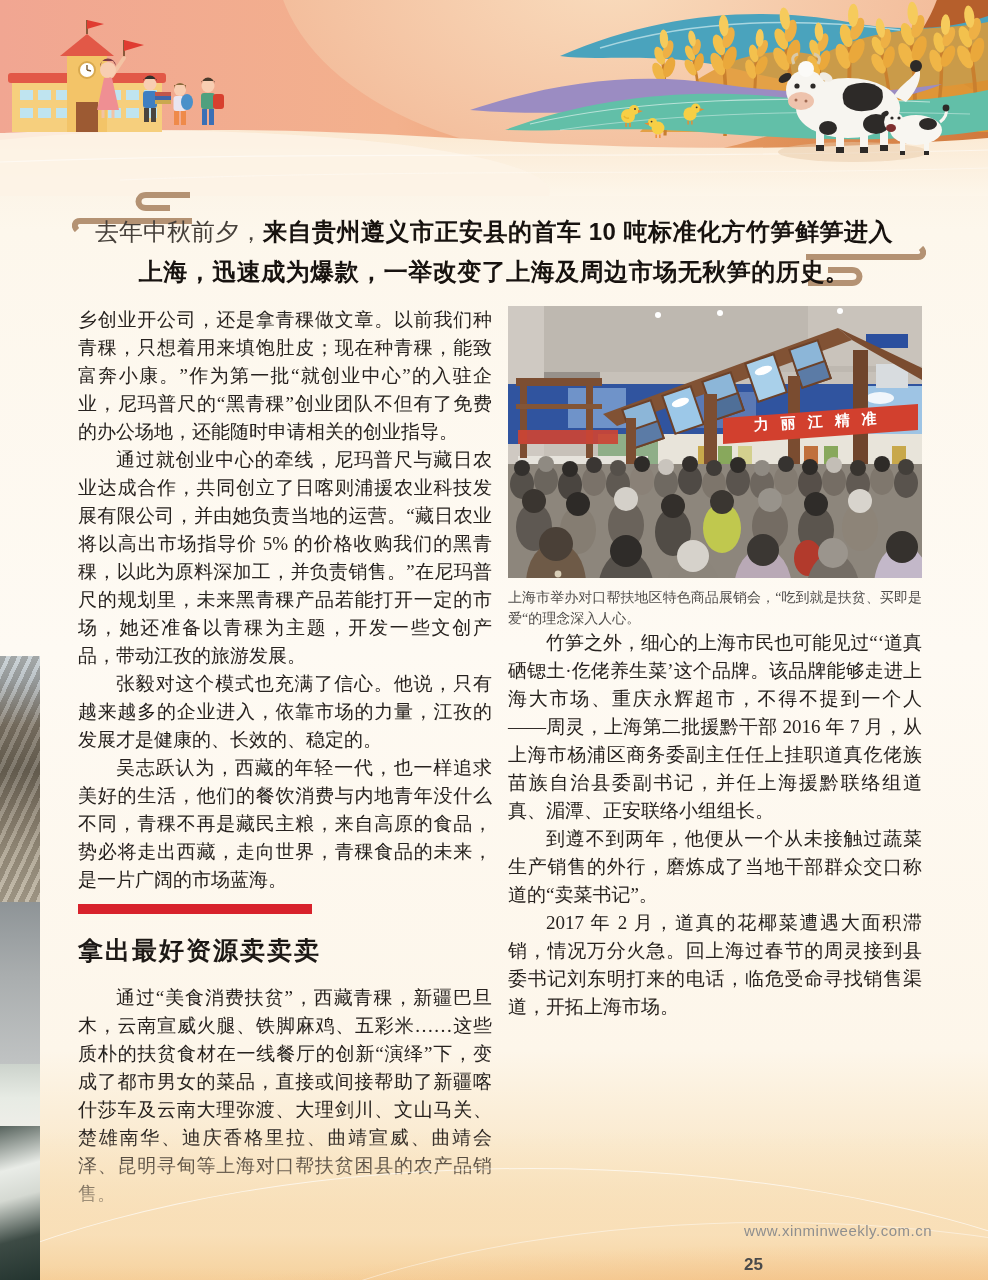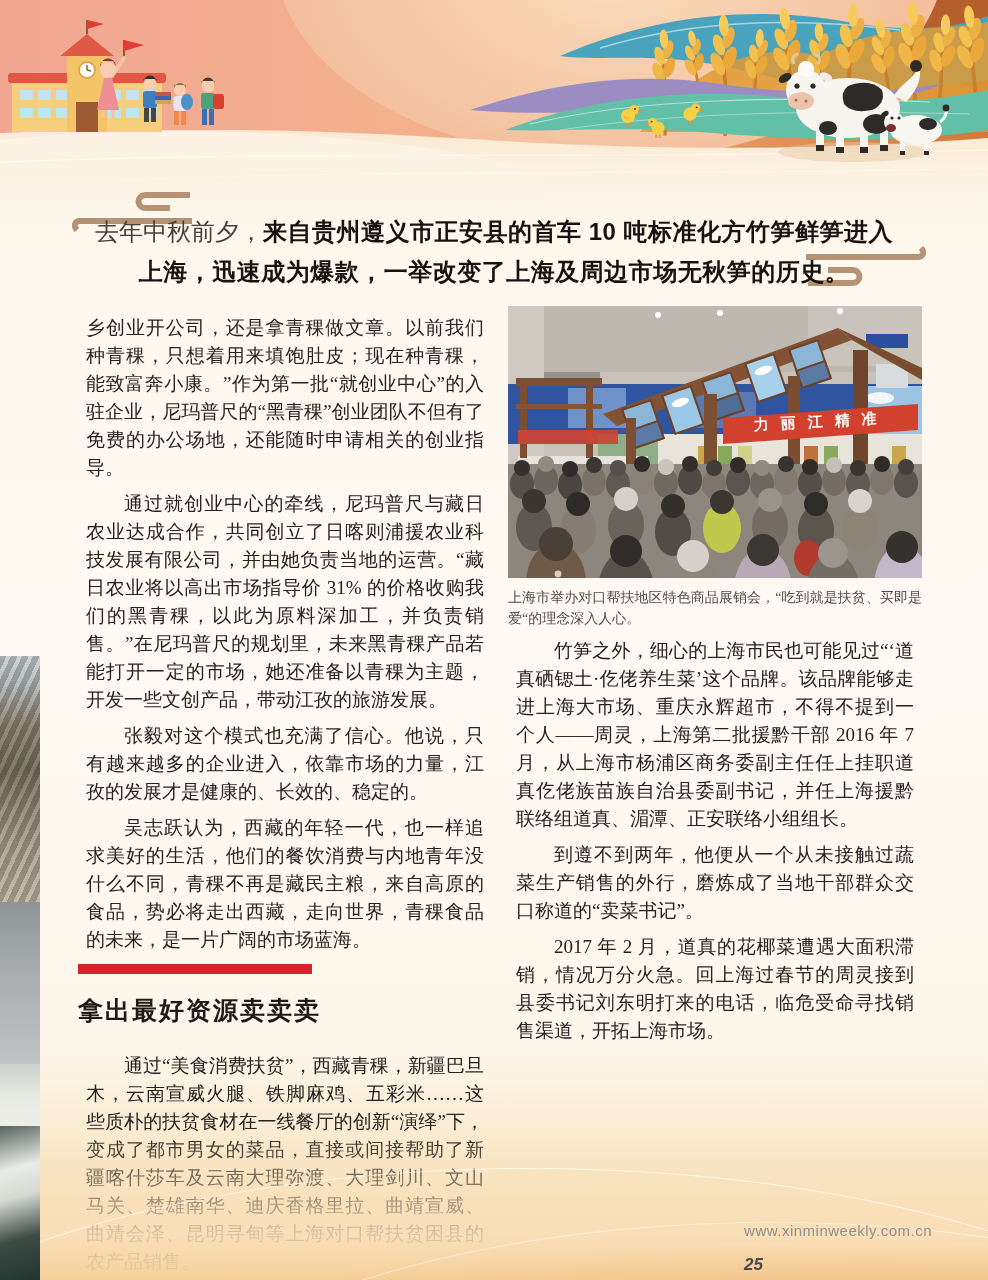--- a/index.html
+++ b/index.html
@@ -19,21 +19,21 @@
   .headline{
     position:absolute;left:94px;top:212px;width:800px;
     text-align:center;font-size:24px;line-height:39px;color:#17120f;
   }
   .headline .lead{font-weight:400;color:#46403a;}
   .headline .emph{font-family:"Liberation Sans","DejaVu Sans",sans-serif;font-weight:900;letter-spacing:.5px;}
   
   .col{position:absolute;top:306px;width:414px;font-size:19px;line-height:28px;color:#27221f;text-align:justify;}
   .col-left{left:78px;}
   .col-right{left:508px;}
-  .col p{margin:8px;}
+  .col p{margin:0;}
   .col p.indent{text-indent:2em;}
   
   .red-bar{width:234px;height:10px;background:#d8222b;margin:10px 0 0 0;}
   .section-heading{
     margin:20px 0 0 0;font-family:"Liberation Sans","DejaVu Sans",sans-serif;
     font-size:25px;font-weight:600;letter-spacing:2px;color:#1d1916;line-height:32px;text-align:left;text-indent:0;
   }
   .section-gap{height:18px;}
   
   figure{margin:0;}
@@ -56,21 +56,21 @@
      radial-gradient(130% 95% at 88% 135%,rgba(240,166,96,.65),rgba(240,166,96,0) 62%),
      radial-gradient(110% 85% at 10% 140%,rgba(244,186,122,.7),rgba(244,186,122,0) 58%),
      linear-gradient(180deg,rgba(252,240,220,0) 0%,rgba(249,224,185,.85) 70%,rgba(246,210,158,.95) 100%);}
   .bottom-waves .arc{position:absolute;border:1.5px solid rgba(255,255,255,.65);border-radius:50%;}
   .bottom-waves .arc1{width:1500px;height:600px;left:-220px;top:38px;}
   .bottom-waves .arc2{width:1300px;height:520px;left:120px;top:92px;border-color:rgba(255,255,255,.45);}
   
   .footer{position:absolute;top:1222px;right:56px;display:flex;align-items:baseline;gap:16px;
           font-family:"Liberation Sans","DejaVu Sans",sans-serif;z-index:6;flex-direction:column;}
   .footer .url{font-size:15px;color:#8f8f8f;letter-spacing:.5px;}
-  .footer .pagenum{font-size:17px;color:#4a4a4a;font-weight:600;font-style:italic;}
+  .footer .pagenum{font-size:17px;color:#4a4a4a;font-weight:600;}
 </style>
 </head>
 <body>
 
 <div class="page">
 
   <div class="banner">
     <svg width="988" height="196" viewBox="0 0 988 196" xmlns="http://www.w3.org/2000/svg">
       <defs>
         <linearGradient id="bgGrad" x1="0" y1="0" x2="1" y2="0">
@@ -292,21 +292,21 @@
       </g>
     </svg>
   </div>
 
   <div class="headline">
     <span class="lead">去年中秋前夕，</span><span class="emph">来自贵州遵义市正安县的首车 10 吨标准化方竹笋鲜笋进入上海，迅速成为爆款，一举改变了上海及周边市场无秋笋的历史。</span>
   </div>
 
   <div class="col col-left">
     <p>乡创业开公司，还是拿青稞做文章。以前我们种青稞，只想着用来填饱肚皮；现在种青稞，能致富奔小康。”作为第一批“就创业中心”的入驻企业，尼玛普尺的“黑青稞”创业团队不但有了免费的办公场地，还能随时申请相关的创业指导。</p>
-    <p class="indent">通过就创业中心的牵线，尼玛普尺与藏日农业达成合作，共同创立了日喀则浦援农业科技发展有限公司，并由她负责当地的运营。“藏日农业将以高出市场指导价 31% 的价格收购我们的黑青稞，以此为原料深加工，并负责销售。”在尼玛普尺的规划里，未来黑青稞产品若能打开一定的市场，她还准备以青稞为主题，开发一些文创产品，带动江孜的旅游发展。</p>
+    <p class="indent">通过就创业中心的牵线，尼玛普尺与藏日农业达成合作，共同创立了日喀则浦援农业科技发展有限公司，并由她负责当地的运营。“藏日农业将以高出市场指导价 5% 的价格收购我们的黑青稞，以此为原料深加工，并负责销售。”在尼玛普尺的规划里，未来黑青稞产品若能打开一定的市场，她还准备以青稞为主题，开发一些文创产品，带动江孜的旅游发展。</p>
     <p class="indent">张毅对这个模式也充满了信心。他说，只有越来越多的企业进入，依靠市场的力量，江孜的发展才是健康的、长效的、稳定的。</p>
     <p class="indent">吴志跃认为，西藏的年轻一代，也一样追求美好的生活，他们的餐饮消费与内地青年没什么不同，青稞不再是藏民主粮，来自高原的食品，势必将走出西藏，走向世界，青稞食品的未来，是一片广阔的市场蓝海。</p>
     <div class="red-bar"></div>
     <h2 class="section-heading">拿出最好资源卖卖卖</h2>
     <div class="section-gap"></div>
     <p class="indent">通过“美食消费扶贫”，西藏青稞，新疆巴旦木，云南宣威火腿、铁脚麻鸡、五彩米……这些质朴的扶贫食材在一线餐厅的创新“演绎”下，变成了都市男女的菜品，直接或间接帮助了新疆喀什莎车及云南大理弥渡、大理剑川、文山马关、楚雄南华、迪庆香格里拉、曲靖宣威、曲靖会泽、昆明寻甸等上海对口帮扶贫困县的农产品销售。</p>
 
   </div>
 
   <div class="col col-right">

